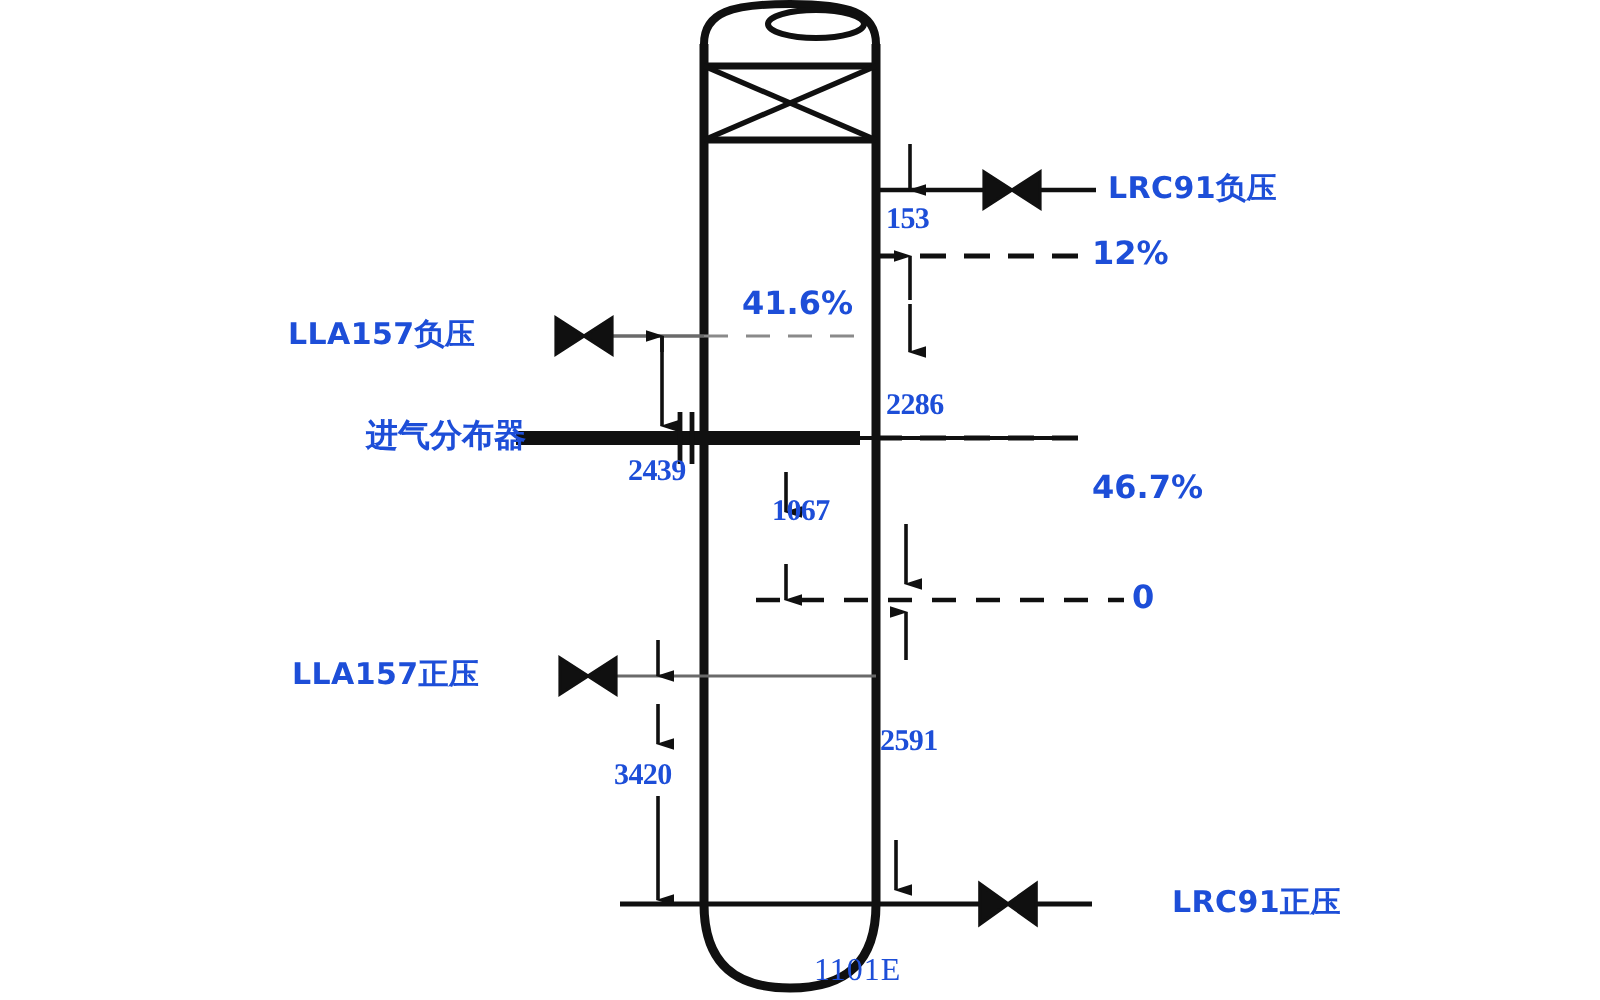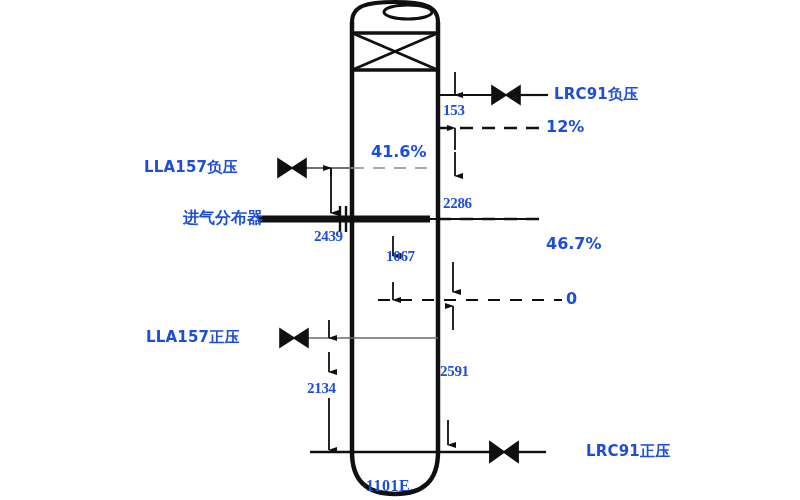--- a/index.html
+++ b/index.html
@@ -42,22 +42,23 @@
     font-weight: bold;
     letter-spacing: -0.3px;
     text-align: center;
   }
   .pct-txt {
     font-size: 16px;
     font-weight: bold;
   }
   .vessel-tag {
     font-size: 16px;
-    font-weight: bold;
+    font-weight: normal;
     letter-spacing: 0.5px;
+    margin-left: 41px;
   }
   .distributor-lbl {
     font-size: 16px;
     font-weight: bold;
     margin-left: 32px;
   }
 </style>
 </head>
 <body>
 
@@ -203,19 +204,19 @@
   <div class="lbl dim-txt" style="left:314px; top:229px;">2439</div>
 
   <div class="lbl dim-txt" style="left:386px; top:249px;">1067</div>
 
   <div class="lbl lbl-cn pct-txt" style="left:566px; top:291px;">0</div>
 
   <div class="lbl lbl-cn tag-instr" style="left:146px; top:330px;">LLA157正压</div>
 
   <div class="lbl dim-txt" style="left:440px; top:364px;">2591</div>
 
-  <div class="lbl dim-txt" style="left:307px; top:381px;">2134</div>
+  <div class="lbl dim-txt" style="left:307px; top:381px;">3420</div>
 
   <div class="lbl lbl-cn tag-instr" style="left:551px; top:444px;margin-left:35px;">LRC91正压</div>
 
   <div class="lbl vessel-tag" style="left:366px; top:478px;">1101E</div>
 
 </div>
 
 </body></html>

